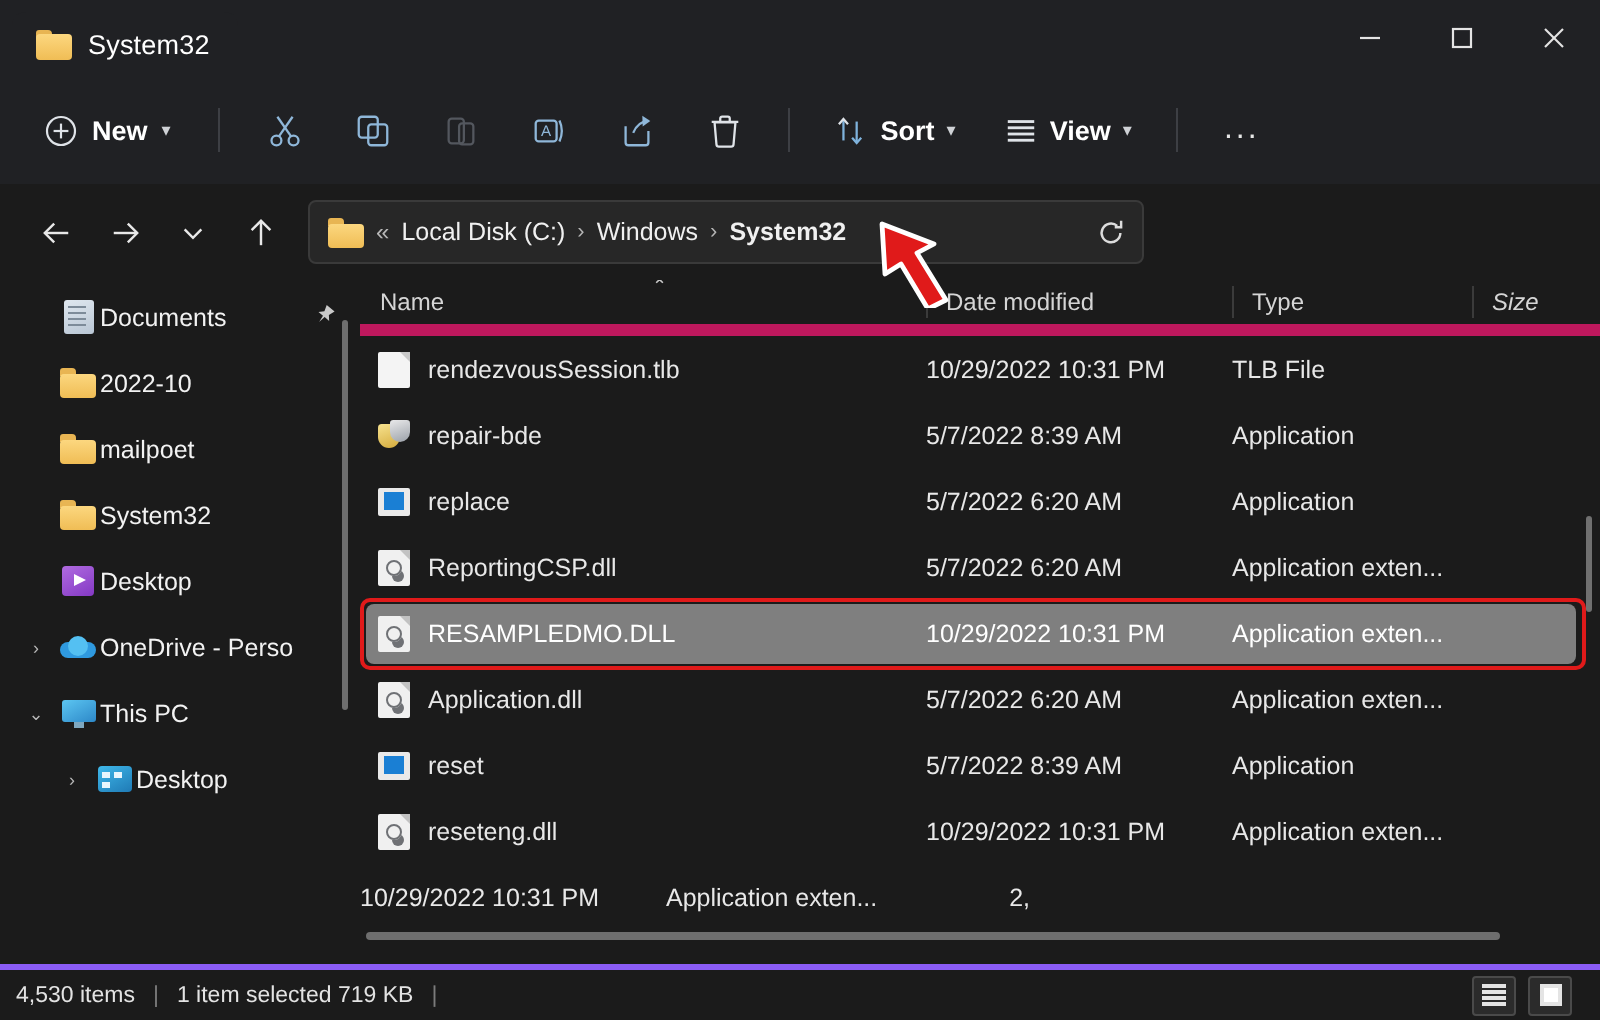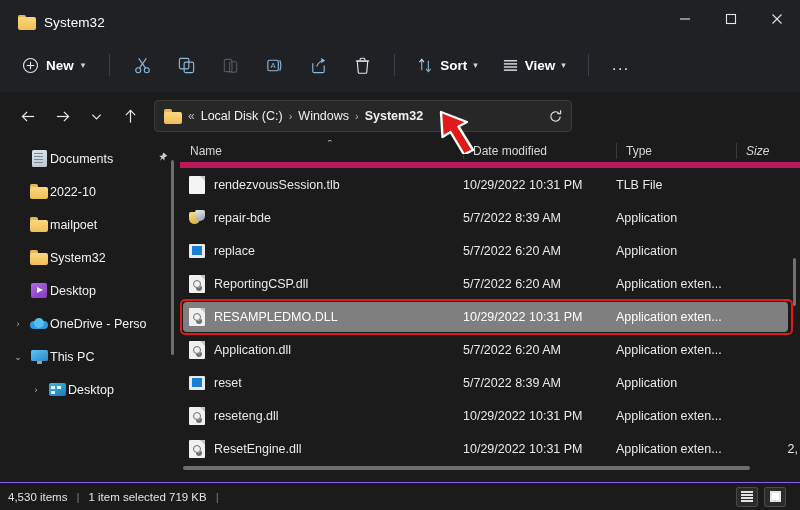--- a/index.html
+++ b/index.html
@@ -218,21 +218,21 @@
     position:absolute; right:4px; top:118px; width:3px; height:48px;
     background:#707070; border-radius:2px;
   }
 
   
   .statusbar {
     position:absolute; left:0; right:0; bottom:0; height:28px;
     background:#1b1b1b;
     display:flex; align-items:center;
     padding: 0 8px;
-    border-top:1px solid #8b5cf6;
+    border-top:3px solid #8b5cf6;
   }
   .st-txt { font-size:11.5px; color:#e3e3e3; }
   .st-sep { color:#7b7b7b; margin:0 9px; font-size:11.5px; }
   .viewbtns { margin-left:auto; display:flex; gap:6px; padding-right:6px; }
   .vb { width:22px; height:20px; display:flex; align-items:center; justify-content:center;
         border:1px solid #4a4a4a; border-radius:2px; background:#2b2b2b; }
   .vb-lines i { display:block; width:12px; height:1.6px; background:#e4e4e4; margin:1.4px 0; }
   .vb-sq i { display:block; width:11px; height:11px; border:2px solid #e4e4e4; background:#fff; }
 
   
@@ -575,24 +575,20 @@
       <div class="cell c-name">
         <span class="fi fi-dll"></span>
         <span>reseteng.dll</span>
       </div>
       <div class="cell c-date">10/29/2022 10:31 PM</div>
       <div class="cell c-type">Application exten...</div>
       <div class="cell c-size"></div>
     </div>
 
     <div class="row">
-      <div class="cell c-name">
-        <span class="fi fi-dll"></span>
-        <span>ResetEngine.dll</span>
-      </div>
       <div class="cell c-date">10/29/2022 10:31 PM</div>
       <div class="cell c-type">Application exten...</div>
       <div class="cell c-size">2,</div>
     </div>
 
     <div class="vscroll"></div>
     <div class="hscroll">
         <i></i>
       </div>
   </div>

